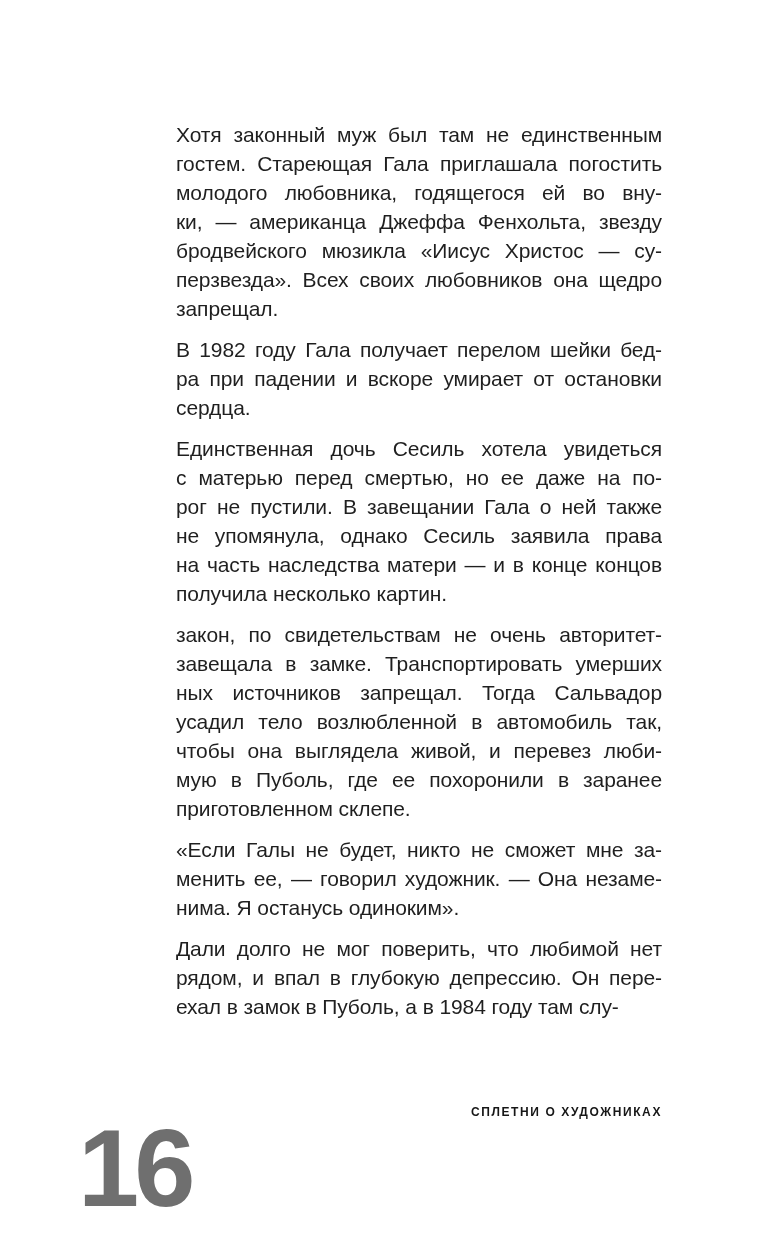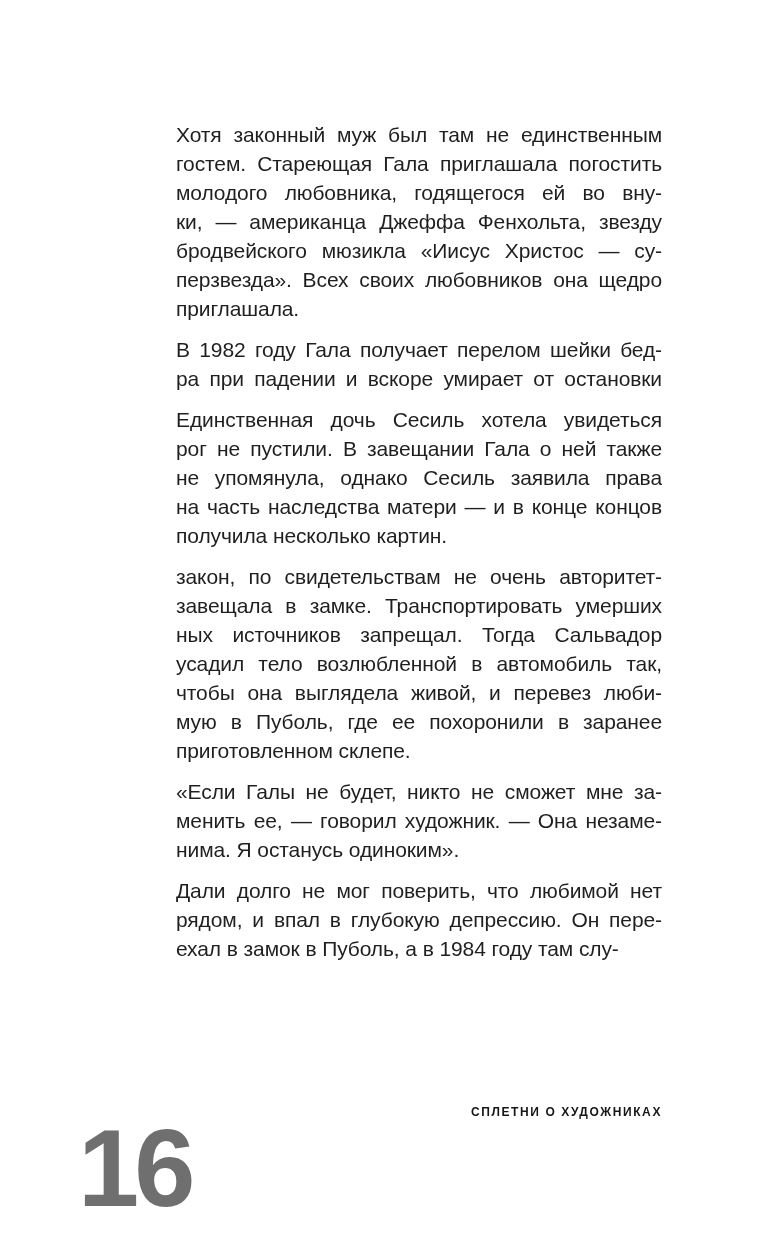--- a/index.html
+++ b/index.html
@@ -70,28 +70,30 @@
 
 <div class="page">
   <div class="text-column">
       <div class="paragraph">
         <div class="line">Хотя законный муж был там не единственным</div>
         <div class="line">гостем. Стареющая Гала приглашала погостить</div>
         <div class="line">молодого любовника, годящегося ей во вну-</div>
         <div class="line">ки, — американца Джеффа Фенхольта, звезду</div>
         <div class="line">бродвейского мюзикла «Иисус Христос — су-</div>
         <div class="line">перзвезда». Всех своих любовников она щедро</div>
-        <div class="line last">приглашала.</div>
+        <div class="line last">запрещал.</div>
       </div>
       <div class="paragraph">
         <div class="line">В 1982 году Гала получает перелом шейки бед-</div>
         <div class="line">ра при падении и вскоре умирает от остановки</div>
+        <div class="line last">сердца.</div>
       </div>
       <div class="paragraph">
         <div class="line">Единственная дочь Сесиль хотела увидеться</div>
+        <div class="line">с матерью перед смертью, но ее даже на по-</div>
         <div class="line">рог не пустили. В завещании Гала о ней также</div>
         <div class="line">не упомянула, однако Сесиль заявила права</div>
         <div class="line">на часть наследства матери — и в конце концов</div>
         <div class="line last">получила несколько картин.</div>
       </div>
       <div class="paragraph">
         <div class="line">закон, по свидетельствам не очень авторитет-</div>
         <div class="line">завещала в замке. Транспортировать умерших</div>
         <div class="line">ных источников запрещал. Тогда Сальвадор</div>
         <div class="line">усадил тело возлюбленной в автомобиль так,</div>

